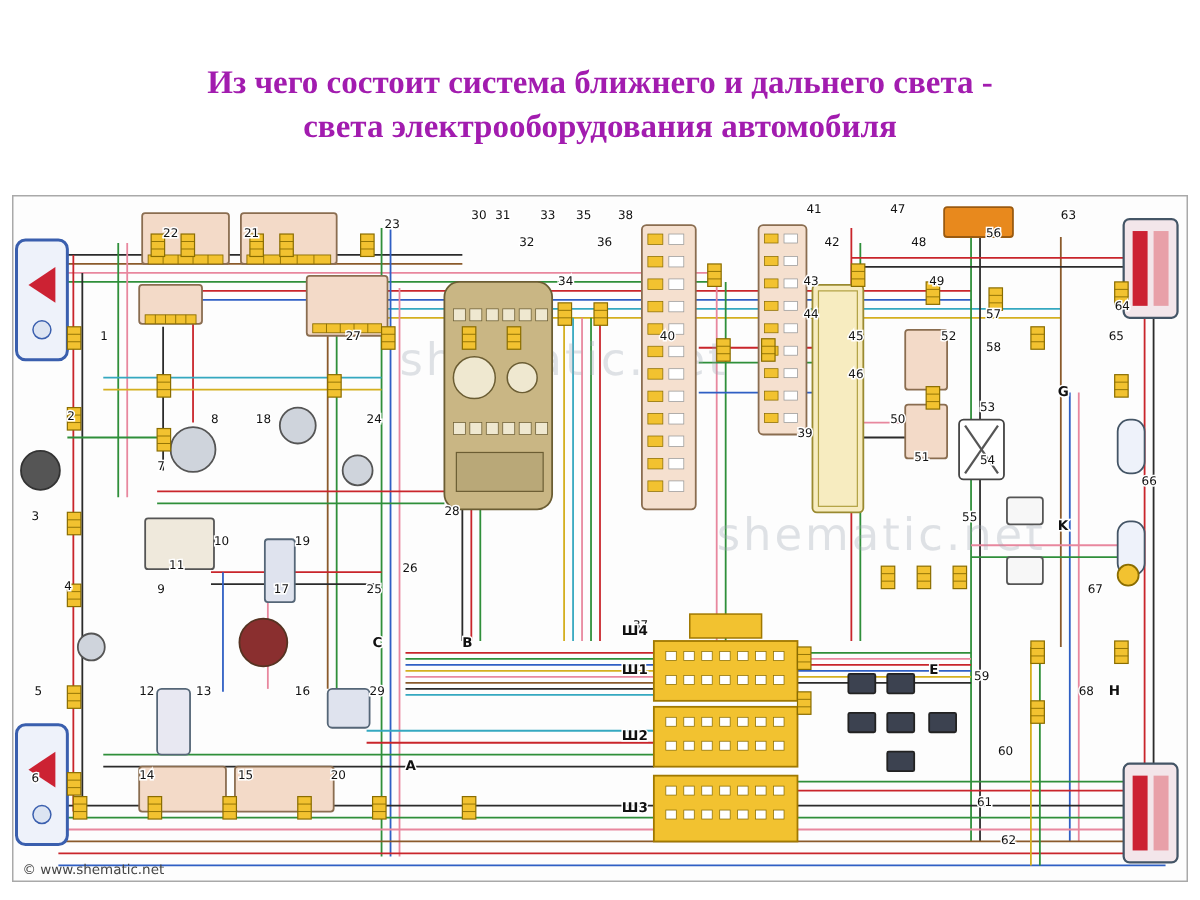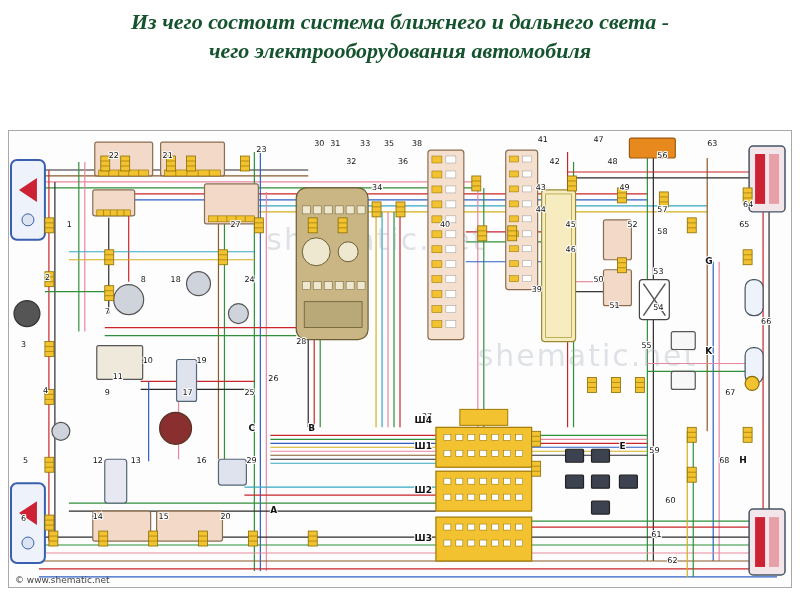--- a/index.html
+++ b/index.html
@@ -1,33 +1,33 @@
 <!DOCTYPE html>
 <html><head>
 <meta charset="utf-8">
 <style>
   html,body{margin:0;padding:0;background:#ffffff;}
   body{width:800px;height:600px;overflow:hidden;font-family:"Liberation Sans",sans-serif;}
   .slide{position:relative;width:800px;height:600px;background:#ffffff;}
   .title{
-    margin:0;padding-top:8px;text-align:center;
+    margin:0;padding-top:41px;text-align:center;
     font-family:"Liberation Serif",serif;font-weight:bold;
-    font-size:22px;line-height:1.3;color:#14532d;font-style:italic;
+    font-size:22px;line-height:1.3;color:#a21caf;
   }
   .diagram{
     position:absolute;left:8px;top:130px;width:784px;height:458px;
     border:1px solid #a9a9a9;background:#fdfdfd;box-sizing:border-box;
   }
   .diagram svg{display:block;width:100%;height:100%;}
 </style>
 </head>
 <body>
 
 <div class="slide">
-  <h1 class="title"><span>Из чего состоит система ближнего и дальнего света -</span><br><span>чего  электрооборудования автомобиля</span></h1>
+  <h1 class="title"><span>Из чего состоит система ближнего и дальнего света -</span><br><span>света  электрооборудования автомобиля</span></h1>
   <div class="diagram" id="diagram">
       <svg viewBox="0 0 784 455">
         <g>
           <line x1="36" y1="38" x2="300" y2="38" stroke="#2b2b2b" stroke-width="1.2"></line>
           <line x1="36" y1="44" x2="300" y2="44" stroke="#8a5a2b" stroke-width="1.2"></line>
           <line x1="36" y1="50" x2="470" y2="50" stroke="#e8879e" stroke-width="1.2"></line>
           <line x1="36" y1="56" x2="470" y2="56" stroke="#2f8f3a" stroke-width="1.2"></line>
           <line x1="120" y1="62" x2="640" y2="62" stroke="#c9252b" stroke-width="1.2"></line>
           <line x1="120" y1="68" x2="640" y2="68" stroke="#2f5fc4" stroke-width="1.2"></line>
           <line x1="250" y1="74" x2="700" y2="74" stroke="#35a8c0" stroke-width="1.2"></line>

